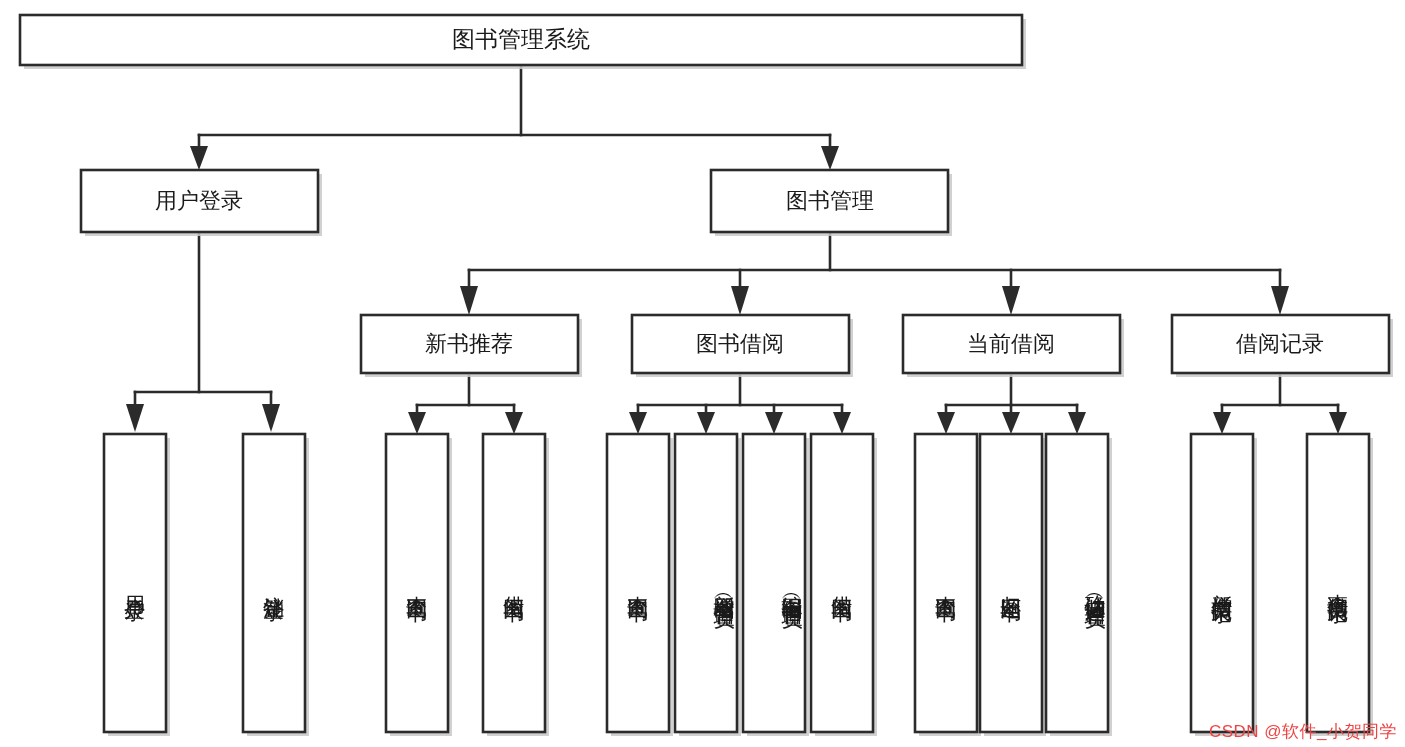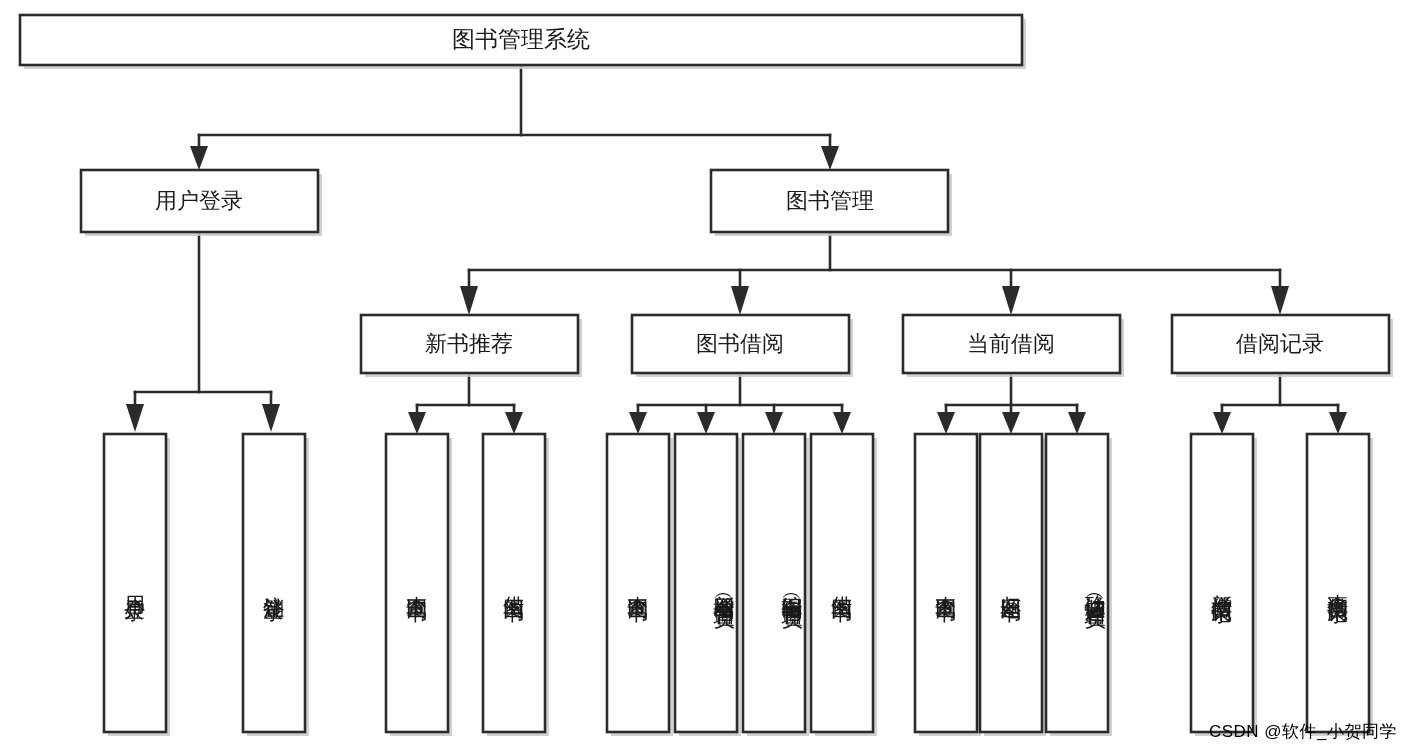--- a/index.html
+++ b/index.html
@@ -72,21 +72,21 @@
     justify-content: center;
     white-space: nowrap;
     pointer-events: none;
   }
   .watermark {
     position: absolute;
     right: 8px;
     bottom: 4px;
     font-family: "Liberation Sans", "DejaVu Sans", sans-serif;
     font-size: 17px;
-    color: #000000;
+    color: #ef4444;
     letter-spacing: 0.5px;
     white-space: nowrap;
   }
 </style>
 </head>
 <body>
 
 <div id="stage">
 
   <svg class="diagram" viewBox="0 0 1405 747">

